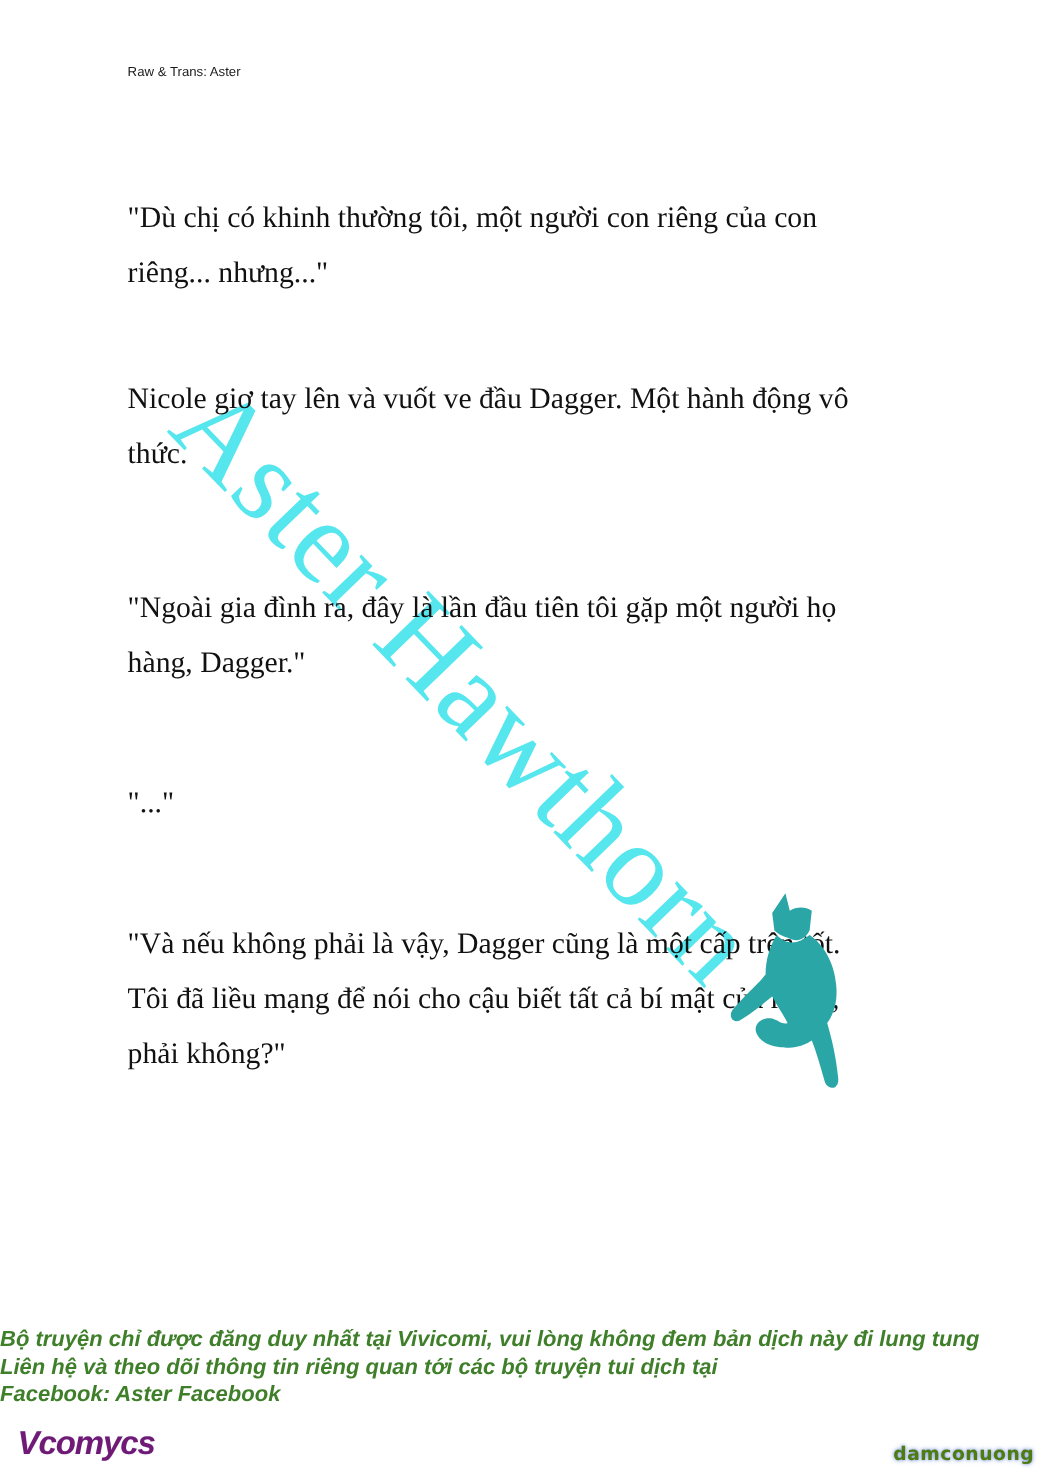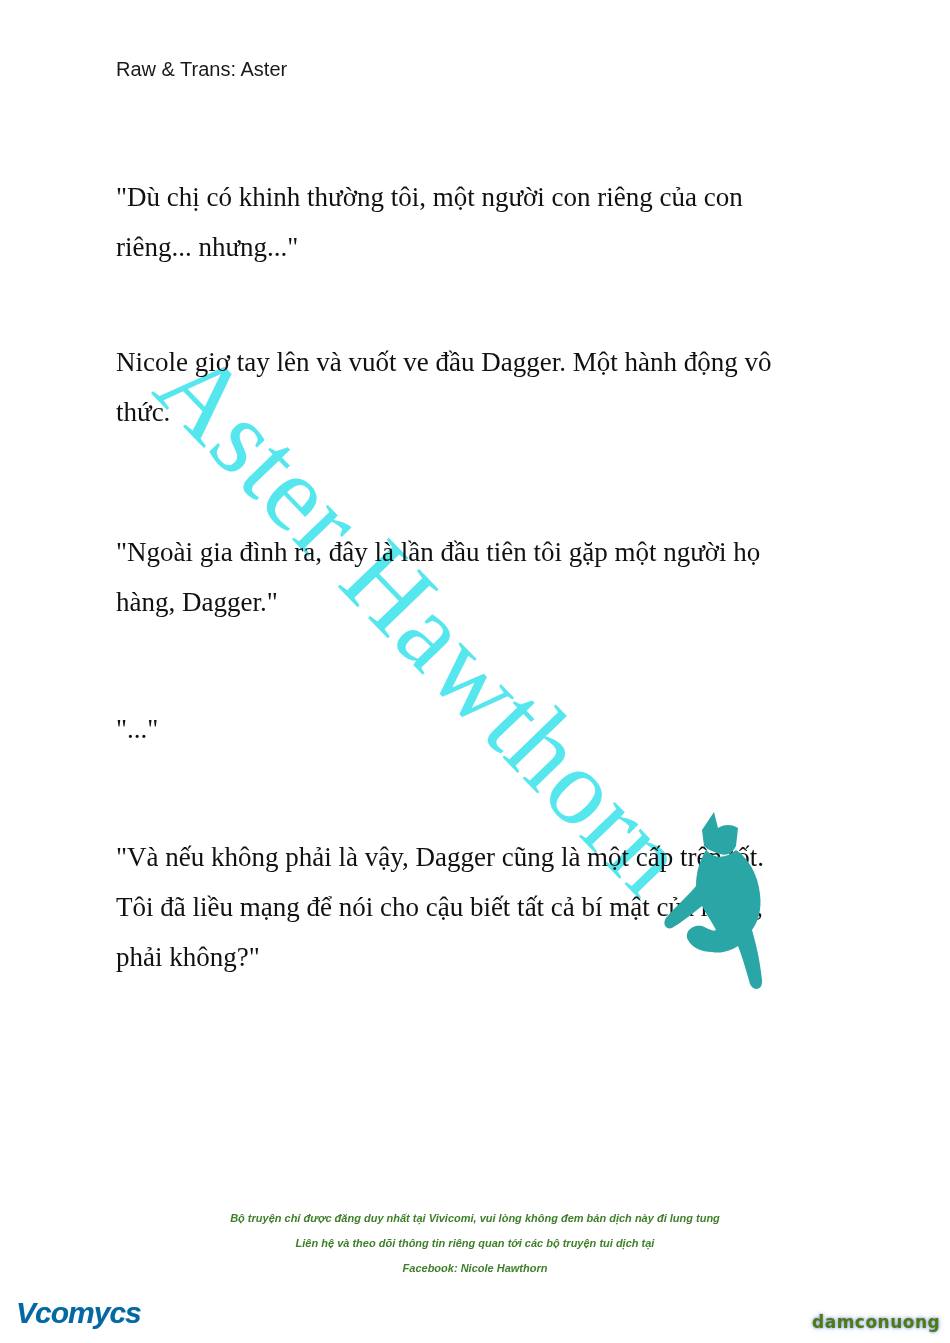--- a/index.html
+++ b/index.html
@@ -17,21 +17,21 @@
       position: absolute;
       left: 0; top: 0;
       width: 950px; height: 1343px;
       background: #ffffff;
     }
     .header-credit {
       position: absolute;
       left: 116px;
       top: 58px;
       font-family: "Liberation Sans", sans-serif;
-      font-size: 20px;
+      font-size: 12px;
       color: #1a1a1a;
       white-space: nowrap;
     }
     .para {
       position: absolute;
       left: 116px;
       width: 720px;
       font-family: "Liberation Serif", serif;
       font-size: 27px;
       line-height: 50px;
@@ -59,37 +59,36 @@
       left: 662px;
       top: 810px;
       width: 110px;
       height: 185px;
       z-index: 4;
     }
     .notice {
       position: absolute;
       left: 0;
       width: 950px;
-      text-align: center;
       font-family: "Liberation Sans", sans-serif;
       font-style: italic;
       font-weight: bold;
-      font-size: 11px;
+      font-size: 20px;
       line-height: 25px;
       color: #3f7f2a;
     }
     .logo-left {
       position: absolute;
       left: 16px;
       top: 1296px;
       font-family: "Liberation Sans", sans-serif;
       font-style: italic;
       font-weight: bold;
       font-size: 30px;
-      color: #0369a1;
+      color: #701a75;
       letter-spacing: -1px;
       text-shadow: 0 0 1px #c5cff0;
     }
     .logo-right {
       position: absolute;
       left: 812px;
       top: 1312px;
       font-family: "DejaVu Sans", sans-serif;
       font-weight: bold;
       font-size: 17px;
@@ -157,19 +156,19 @@
       C50 112 44 104 40 96
       C30 104 20 112 10 118
       C4 120 0 114 4 108
       C14 96 26 86 34 76
       C34 62 38 50 44 40 Z"></path>
   </svg>
 
   <div class="notice" style="top:1206px;">
     <div>Bộ truyện chỉ được đăng duy nhất tại Vivicomi, vui lòng không đem bản dịch này đi lung tung</div>
     <div>Liên hệ và theo dõi thông tin riêng quan tới các bộ truyện tui dịch tại</div>
-    <div>Facebook: Nicole Hawthorn</div>
+    <div>Facebook: Aster Facebook</div>
   </div>
 
   <div class="logo-left">Vcomycs</div>
   <div class="logo-right">damconuong</div>
 
 </div>
 
 </body></html>

